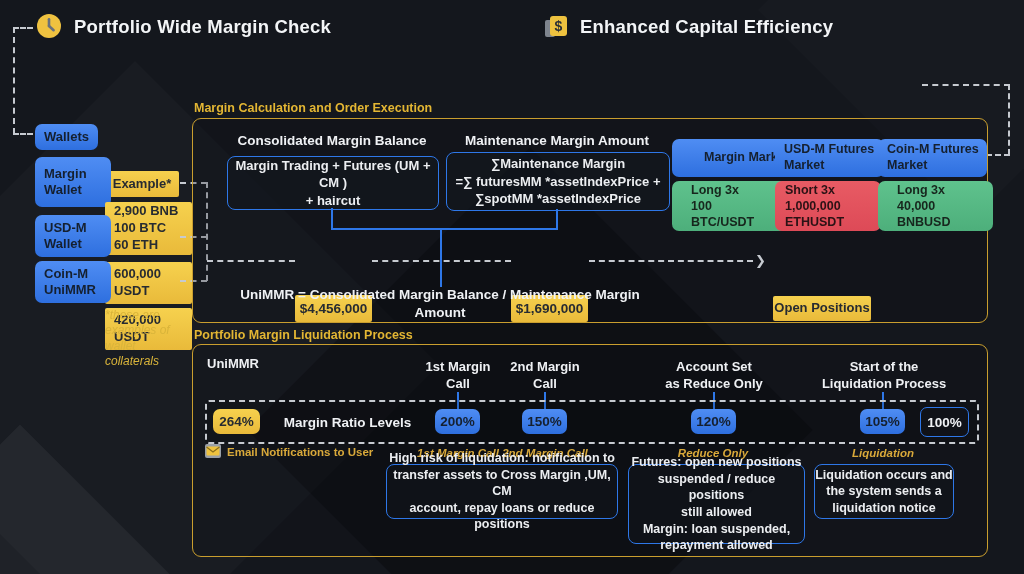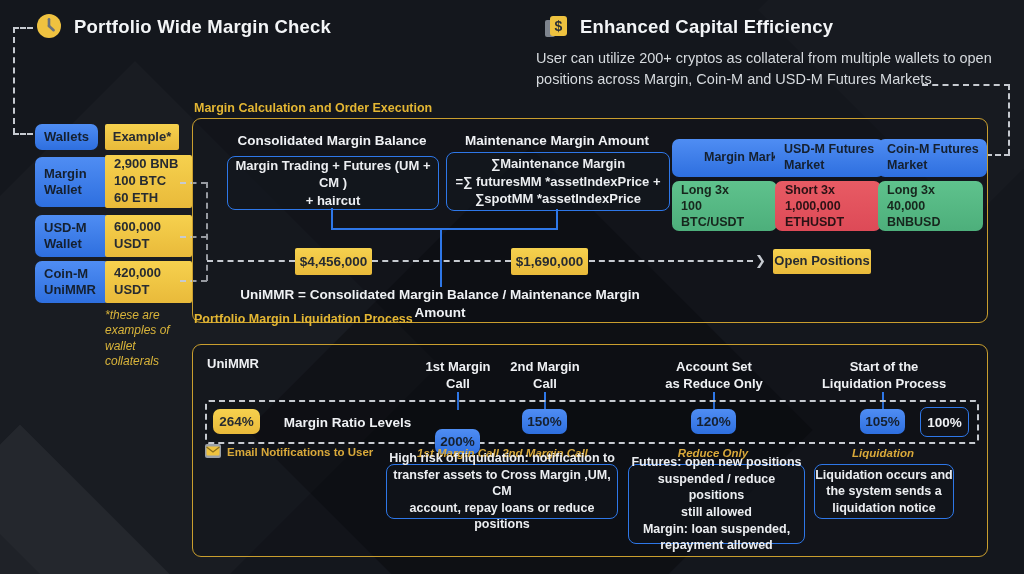--- a/index.html
+++ b/index.html
@@ -22,26 +22,26 @@
   .sec-title{font-size:12.5px;font-weight:700;color:#e3b633;}
   .sec-box{border:1.5px solid #c99e2e;border-radius:9px;background:rgba(10,13,18,0.25);}
 
   .bluebox{background:linear-gradient(180deg,#4f8df3,#2e6fdf);border-radius:7px;
            color:#15202f;font-weight:700;font-size:13px;line-height:1.25;
            display:flex;align-items:center;}
   .bluebox.center{justify-content:center;}
   .bluebox.pad{padding-left:9px;padding-right:4px;}
   .yellowbox{background:linear-gradient(180deg,#f6d14e,#e9ba3a);border-radius:2px;
            color:#272b31;font-weight:700;font-size:13px;line-height:1.3;
-           display:flex;align-items:center;}
+           display:flex;align-items:center;margin-top:47px;}
   .yellowbox.center{justify-content:center;}
   .yellowbox.pad{padding-left:9px;padding-right:4px;}
   .greenbox{background:linear-gradient(180deg,#5fc28d,#4daf7b);border-radius:7px;
            color:#17261d;font-weight:700;font-size:12.5px;line-height:1.3;
-           display:flex;align-items:center;padding-left:9px;}
+           display:flex;align-items:center;padding-left:19px;}
   .redbox{background:linear-gradient(180deg,#e85b64,#dd4a57);border-radius:7px;
            color:#2b1215;font-weight:700;font-size:12.5px;line-height:1.3;
            display:flex;align-items:center;padding-left:10px;}
   .formula-box{border:1.5px solid #2e77e8;border-radius:8px;background:rgba(18,23,31,0.55);
            color:#eceef1;font-weight:700;font-size:13px;line-height:1.35;text-align:center;
            display:flex;align-items:center;justify-content:center;}
   .note-box{border:1.5px solid #2e77e8;border-radius:8px;background:rgba(16,20,27,0.6);
            color:#eceef1;font-weight:700;font-size:12.5px;line-height:1.33;text-align:center;
            display:flex;align-items:center;justify-content:center;}
   .heading-white{font-size:13.5px;font-weight:700;color:#eff1f4;text-align:center;line-height:1.3;}
@@ -79,21 +79,20 @@
   <div class="abs big-title" style="left:74px;top:16px;">Portfolio Wide Margin Check</div>
 
   <span class="abs" style="left:542px;top:12px;width:28px;height:28px;">
     <svg width="28" height="28" viewBox="0 0 28 28">
       <rect x="3" y="8" width="10" height="17" rx="2" fill="#7e848d"></rect>
       <rect x="8" y="4" width="17" height="20" rx="3" fill="#eec23f"></rect>
       <text x="16.5" y="19" font-size="14" font-weight="bold" fill="#2a2f36" text-anchor="middle" font-family="Liberation Sans, sans-serif">$</text>
     </svg>
   </span>
   <div class="abs big-title" style="left:580px;top:16px;">Enhanced Capital Efficiency</div>
-  <div class="abs desc" style="left:536px;top:48px;width:476px;">User can utilize 200+ cryptos as collateral from multiple wallets to open positions across Margin, Coin-M and USD-M Futures Markets</div>
 
   <div class="abs dash-h" style="left:13px;top:27px;width:20px;"></div>
   <div class="abs dash-v" style="left:13px;top:27px;height:107px;"></div>
   <div class="abs dash-h" style="left:13px;top:133px;width:20px;"></div>
   <div class="abs dash-h" style="left:922px;top:84px;width:88px;"></div>
   <div class="abs dash-v" style="left:1008px;top:84px;height:71px;"></div>
   <div class="abs dash-h" style="left:977px;top:154px;width:33px;"></div>
 
   <div class="abs bluebox center" style="left:35px;top:124px;width:63px;height:26px;">
     <span>Wallets</span>
@@ -200,21 +199,21 @@
   <div class="abs greenbox" style="left:878px;top:181px;width:96px;height:50px;">
     <span class="pre">Long 3x
 40,000
 BNBUSD</span>
   </div>
 
   <div class="abs yellowbox center" style="left:773px;top:249px;width:98px;height:25px;">
     <span>Open Positions</span>
   </div>
 
-  <div class="abs sec-title" style="left:194px;top:312px;">Portfolio Margin Liquidation Process</div>
+  <div class="abs sec-title" style="left:194px;top:328px;">Portfolio Margin Liquidation Process</div>
   <div class="abs sec-box" style="left:192px;top:344px;width:794px;height:211px;"></div>
 
   <div class="abs" style="left:207px;top:356px;font-size:13px;font-weight:700;color:#eff1f4;">UniMMR</div>
 
   <div class="abs heading-white pre" style="left:408px;top:359px;width:100px;font-size:13px;">1st Margin
 Call</div>
   <div class="abs heading-white pre" style="left:495px;top:359px;width:100px;font-size:13px;">2nd Margin
 Call</div>
   <div class="abs heading-white pre" style="left:644px;top:359px;width:140px;font-size:13px;">Account Set
 as Reduce Only</div>
@@ -226,21 +225,21 @@
   <div class="abs blue-line-v" style="left:713px;top:392px;height:18px;"></div>
   <div class="abs blue-line-v" style="left:882px;top:392px;height:18px;"></div>
 
   <div class="abs dash-rect" style="left:205px;top:400px;width:770px;height:40px;"></div>
 
   <div class="abs ratio-pill-yellow" style="left:213px;top:409px;width:47px;height:25px;">
     <span>264%</span>
   </div>
   <div class="abs heading-white" style="left:280px;top:414px;width:135px;">Margin Ratio Levels</div>
 
-  <div class="abs ratio-pill-blue" style="left:435px;top:409px;width:45px;height:25px;margin-top:20px;">
+  <div class="abs ratio-pill-blue" style="left:435px;top:409px;width:45px;height:25px;">
     <span>200%</span>
   </div>
   <div class="abs ratio-pill-blue" style="left:522px;top:409px;width:45px;height:25px;">
     <span>150%</span>
   </div>
   <div class="abs ratio-pill-blue" style="left:691px;top:409px;width:45px;height:25px;">
     <span>120%</span>
   </div>
   <div class="abs ratio-pill-blue" style="left:860px;top:409px;width:45px;height:25px;">
     <span>105%</span>

